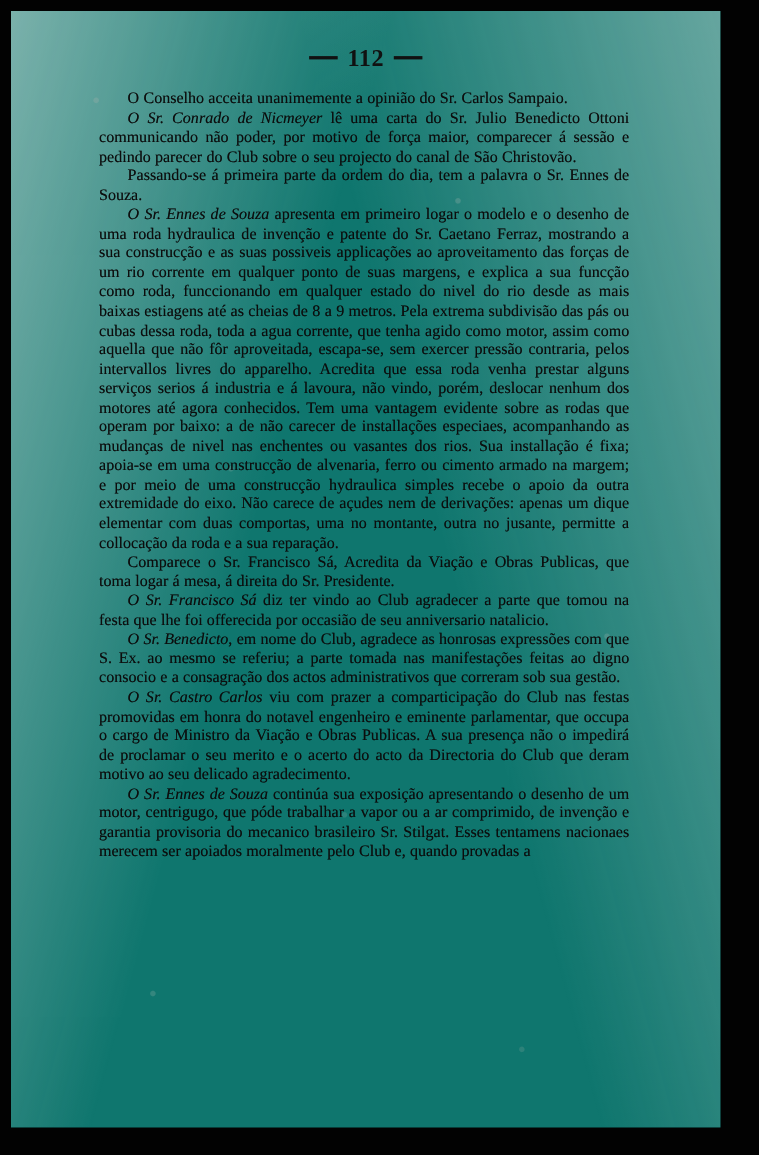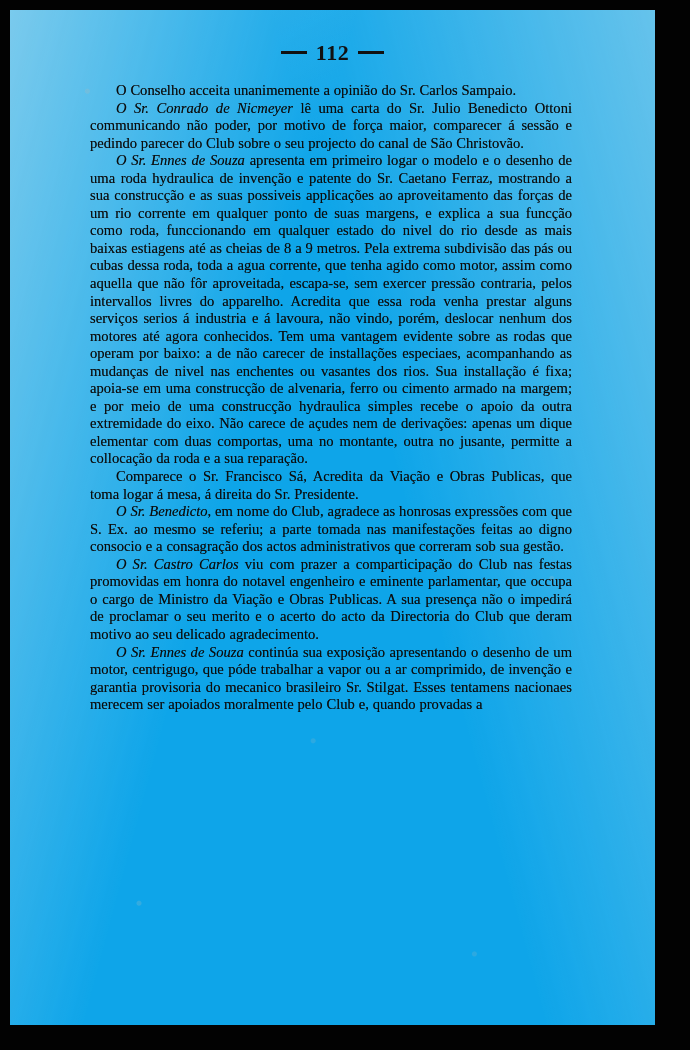--- a/index.html
+++ b/index.html
@@ -23,21 +23,21 @@
     background: #020202;
     box-sizing: border-box;
   }
 
   .page-sheet {
     position: absolute;
     left: 10px;
     top: 10px;
     width: 645px;
     height: 1015px;
-    background: #0ea5e9;
+    background: #0f766e;
     box-sizing: border-box;
     overflow: hidden;
   }
 
   
   .paper-noise {
     position: absolute;
     inset: 0;
     pointer-events: none;
     background:
@@ -130,29 +130,35 @@
 
       <p class="para">
         <span class="speaker"></span><span>O Conselho acceita unanimemente a opinião do Sr. Carlos Sampaio.</span>
       </p>
 
       <p class="para">
         <span class="speaker">O Sr. Conrado de Nicmeyer</span><span> lê uma carta do Sr. Julio Benedicto Ottoni communicando não poder, por motivo de força maior, comparecer á sessão e pedindo parecer do Club sobre o seu projecto do canal de São Christovão.</span>
       </p>
 
 
+      <p class="para">
+        <span class="speaker"></span><span>Passando-se á primeira parte da ordem do dia, tem a palavra o Sr. Ennes de Souza.</span>
+      </p>
 
       <p class="para gap-before">
         <span class="speaker">O Sr. Ennes de Souza</span><span> apresenta em primeiro logar o modelo e o desenho de uma roda hydraulica de invenção e patente do Sr. Caetano Ferraz, mostrando a sua construcção e as suas possiveis applicações ao aproveitamento das forças de um rio corrente em qualquer ponto de suas margens, e explica a sua funcção como roda, funccionando em qualquer estado do nivel do rio desde as mais baixas estiagens até as cheias de 8 a 9 metros. Pela extrema subdivisão das pás ou cubas dessa roda, toda a agua corrente, que tenha agido como motor, assim como aquella que não fôr aproveitada, escapa-se, sem exercer pressão contraria, pelos intervallos livres do apparelho. Acredita que essa roda venha prestar alguns serviços serios á industria e á lavoura, não vindo, porém, deslocar nenhum dos motores até agora conhecidos. Tem uma vantagem evidente sobre as rodas que operam por baixo: a de não carecer de installações especiaes, acompanhando as mudanças de nivel nas enchentes ou vasantes dos rios. Sua installação é fixa; apoia-se em uma construcção de alvenaria, ferro ou cimento armado na margem; e por meio de uma construcção hydraulica simples recebe o apoio da outra extremidade do eixo. Não carece de açudes nem de derivações: apenas um dique elementar com duas comportas, uma no montante, outra no jusante, permitte a collocação da roda e a sua reparação.</span>
       </p>
 
       <p class="para gap-before">
         <span class="speaker"></span><span>Comparece o Sr. Francisco Sá, Acredita da Viação e Obras Publicas, que toma logar á mesa, á direita do Sr. Presidente.</span>
       </p>
 
+      <p class="para">
+        <span class="speaker">O Sr. Francisco Sá</span><span> diz ter vindo ao Club agradecer a parte que tomou na festa que lhe foi offerecida por occasião de seu anniversario natalicio.</span>
+      </p>
 
 
       <p class="para gap-before">
         <span class="speaker">O Sr. Benedicto</span><span>, em nome do Club, agradece as honrosas expressões com que S. Ex. ao mesmo se referiu; a parte tomada nas manifestações feitas ao digno consocio e a consagração dos actos administrativos que correram sob sua gestão.</span>
       </p>
 
       <p class="para gap-before">
         <span class="speaker">O Sr. Castro Carlos</span><span> viu com prazer a comparticipação do Club nas festas promovidas em honra do notavel engenheiro e eminente parlamentar, que occupa o cargo de Ministro da Viação e Obras Publicas. A sua presença não o impedirá de proclamar o seu merito e o acerto do acto da Directoria do Club que deram motivo ao seu delicado agradecimento.</span>
       </p>
 

